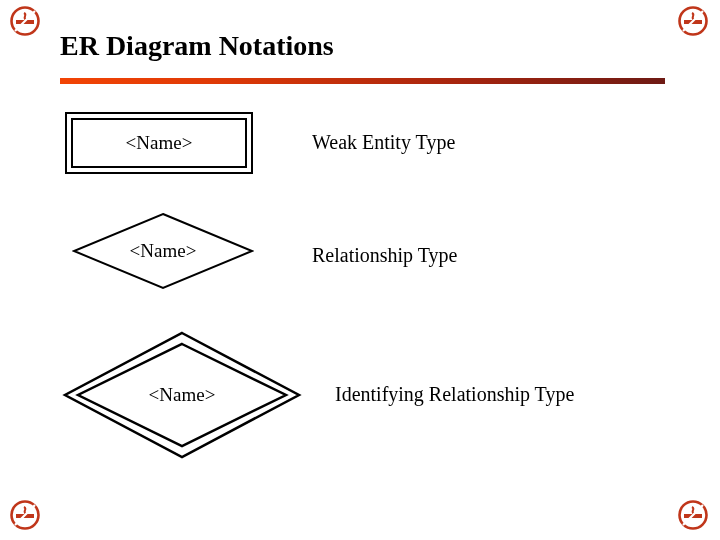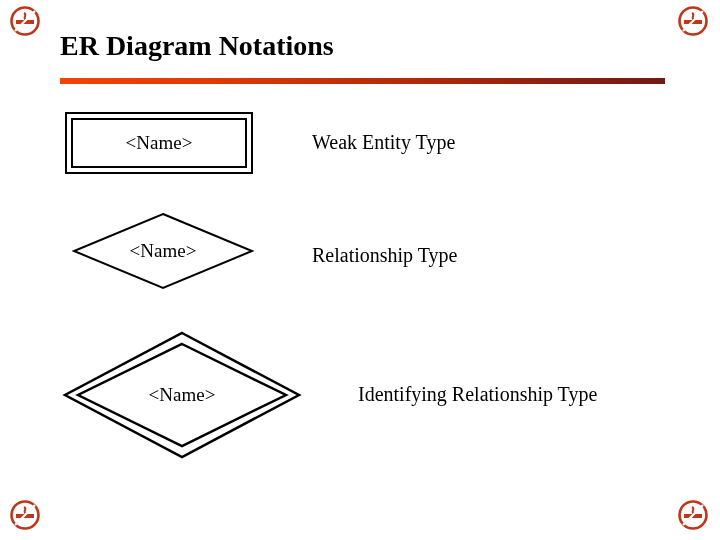--- a/index.html
+++ b/index.html
@@ -142,21 +142,21 @@
   
   .caption {
     position: absolute;
     font-weight: normal;
     color: #000000;
     font-size: 20px;
     white-space: nowrap;
   }
   .caption-1 { left: 312px; top: 131px; }
   .caption-2 { left: 312px; top: 244px; }
-  .caption-3 { left: 335px; top: 383px; margin-left: 23px; }
+  .caption-3 { left: 335px; top: 383px; }
 
   
   .slide-number {
     position: absolute;
     left: 0;
     top: 519px;
     width: 720px;
     text-align: center;
     font-size: 11px;
     font-weight: bold;

